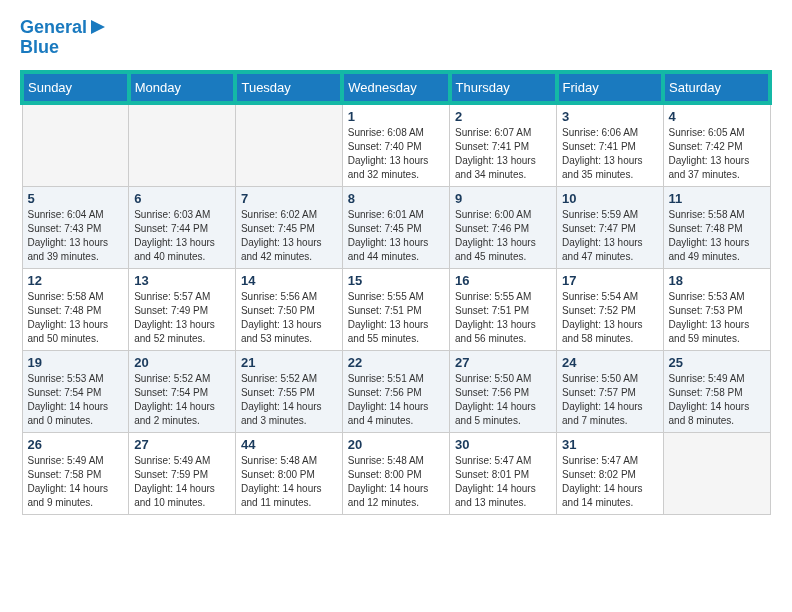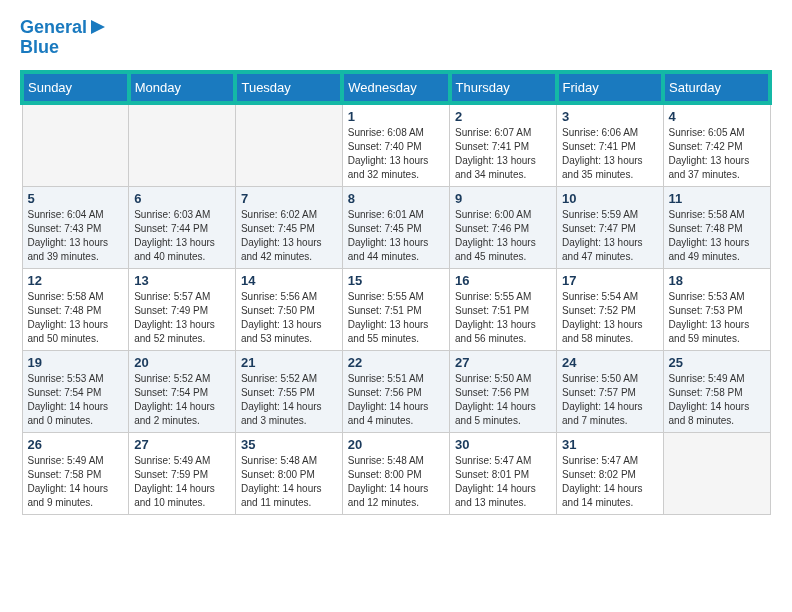--- a/index.html
+++ b/index.html
@@ -231,21 +231,21 @@
       <tr>
         <td>
           <div class="day-num">26</div>
           <div class="day-info">Sunrise: 5:49 AM<br>Sunset: 7:58 PM<br>Daylight: 14 hours<br>and 9 minutes.</div>
         </td>
         <td>
           <div class="day-num">27</div>
           <div class="day-info">Sunrise: 5:49 AM<br>Sunset: 7:59 PM<br>Daylight: 14 hours<br>and 10 minutes.</div>
         </td>
         <td>
-          <div class="day-num">35</div>
+          <div class="day-num">44</div>
           <div class="day-info">Sunrise: 5:48 AM<br>Sunset: 8:00 PM<br>Daylight: 14 hours<br>and 11 minutes.</div>
         </td>
         <td>
           <div class="day-num">20</div>
           <div class="day-info">Sunrise: 5:48 AM<br>Sunset: 8:00 PM<br>Daylight: 14 hours<br>and 12 minutes.</div>
         </td>
         <td>
           <div class="day-num">30</div>
           <div class="day-info">Sunrise: 5:47 AM<br>Sunset: 8:01 PM<br>Daylight: 14 hours<br>and 13 minutes.</div>
         </td>

